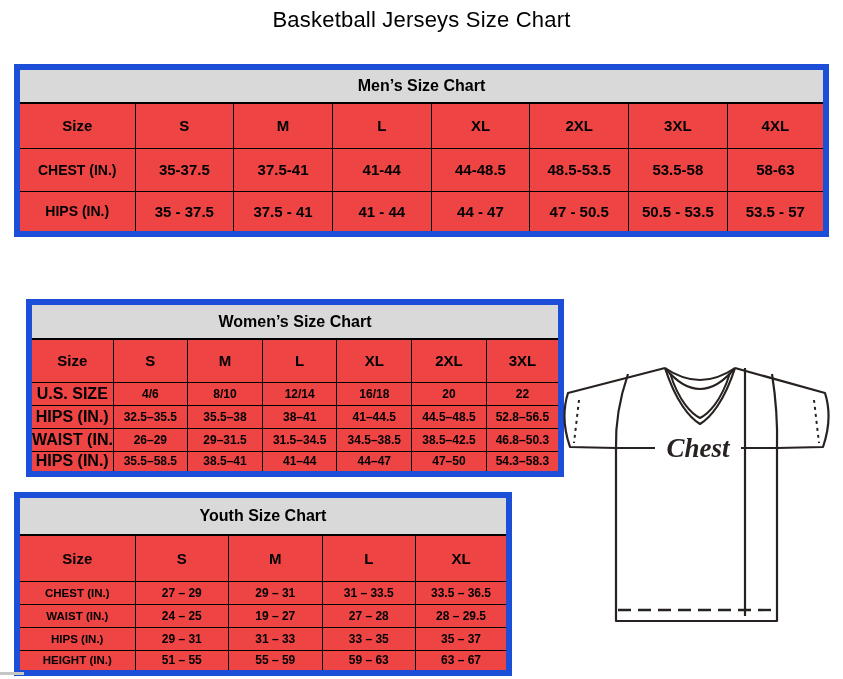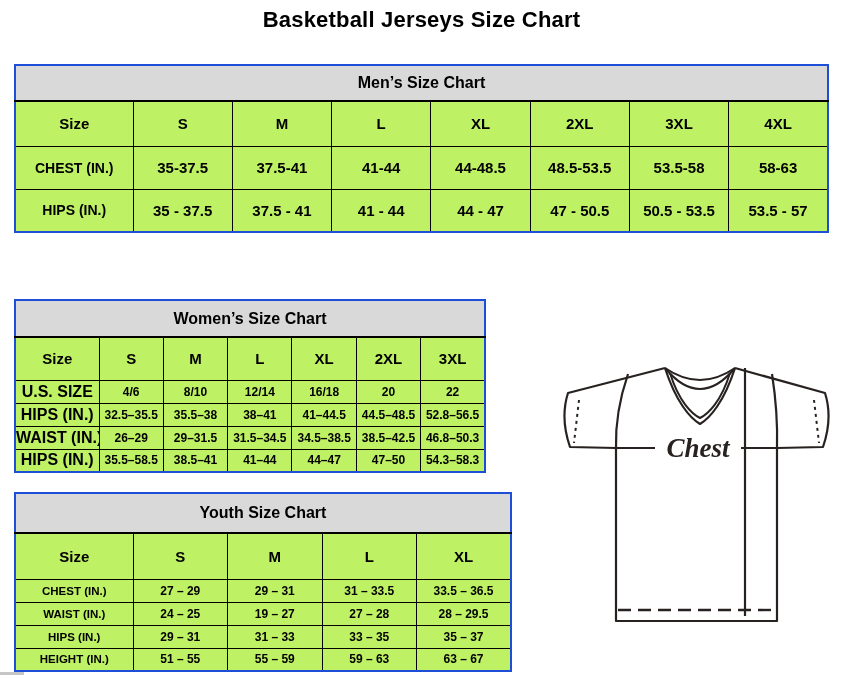--- a/index.html
+++ b/index.html
@@ -1,30 +1,30 @@
 <!DOCTYPE html>
 <html><head>
 <meta charset="utf-8">
 <style>
   html,body{margin:0;padding:0}
   body{width:843px;height:679px;position:relative;background:#ffffff;
        font-family:"Liberation Sans",sans-serif;color:#000;overflow:hidden}
   .page-title{position:absolute;top:7px;left:0;width:100%;text-align:center;
-       font-size:22px;font-weight:bold;letter-spacing:0.2px}
+       font-size:22px;font-weight:normal;letter-spacing:0.2px}
   table.sizetable{border-collapse:collapse;position:absolute;table-layout:fixed;
-       border:2px solid #1d4ed8;background:#bef264}
+       border:6px solid #1d4ed8;background:#ef4444}
   table.sizetable td{border:1px solid #000;text-align:center;font-weight:bold;
        vertical-align:middle;padding:0;overflow:hidden;white-space:nowrap}
   tr.band td{background:#d9d9d9;font-size:16px;border-bottom:2px solid #000}
   #men{left:14px;top:64px;width:815px;font-size:15px}
   #men tr.band{height:36px}
   #men tr.head{height:45px}
   #men tr.data{height:43px}
   #men td.rl{font-size:14px}
-  #women{left:14px;top:299px;width:472px;font-size:12px}
+  #women{left:26px;top:299px;width:538px;font-size:12px}
   #women tr.band{height:37px}
   #women tr.head{height:43px}
   #women tr.data{height:23px}
   #women tr.head td{font-size:15px}
   #women td.rl{font-size:16px}
   #youth{left:14px;top:492px;width:498px;font-size:12px}
   #youth tr.band{height:40px}
   #youth tr.head{height:46px}
   #youth tr.data{height:23px}
   #youth tr.head td{font-size:15px}

